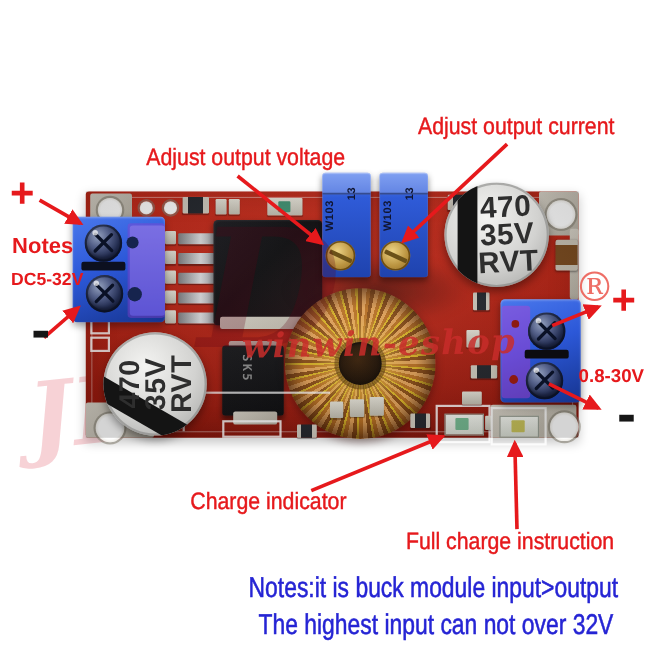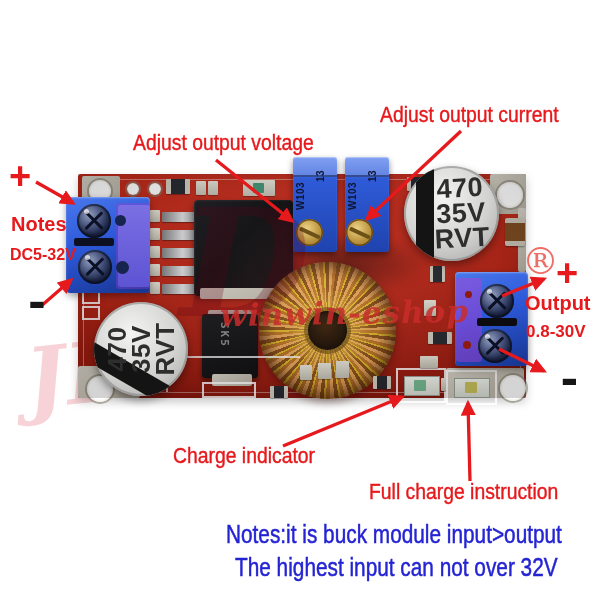--- a/index.html
+++ b/index.html
@@ -273,17 +273,16 @@
 
   <div class="note" style="left:226px;top:519px;">Notes:it is buck module input&gt;output</div>
   <div class="note" style="left:235px;top:552px;">The highest input can not over 32V</div>
 
   <div class="side" style="left:9px;top:155px;font-size:38px;">+</div>
   <div class="side" style="left:11px;top:213px;font-size:20px;">Notes</div>
   <div class="side" style="left:10px;top:246px;font-size:16px;">DC5-32V</div>
   <div class="minusbar" style="left:29px;top:296px;width:16px;height:8px;">-</div>
 
   <div class="side" style="left:556px;top:252px;font-size:38px;">+</div>
-  <div class="side" style="left:525px;top:292px;font-size:20px;">Output</div>
-  <div class="side" style="left:526px;top:322px;font-size:17px;">0.8-30V</div>
+  <div class="side" style="left:526px;top:332px;font-size:17px;">0.8-30V</div>
   <div class="minusbar" style="left:562px;top:373px;width:15px;height:8px;">-</div>
 
 </div>
 
 </body></html>

